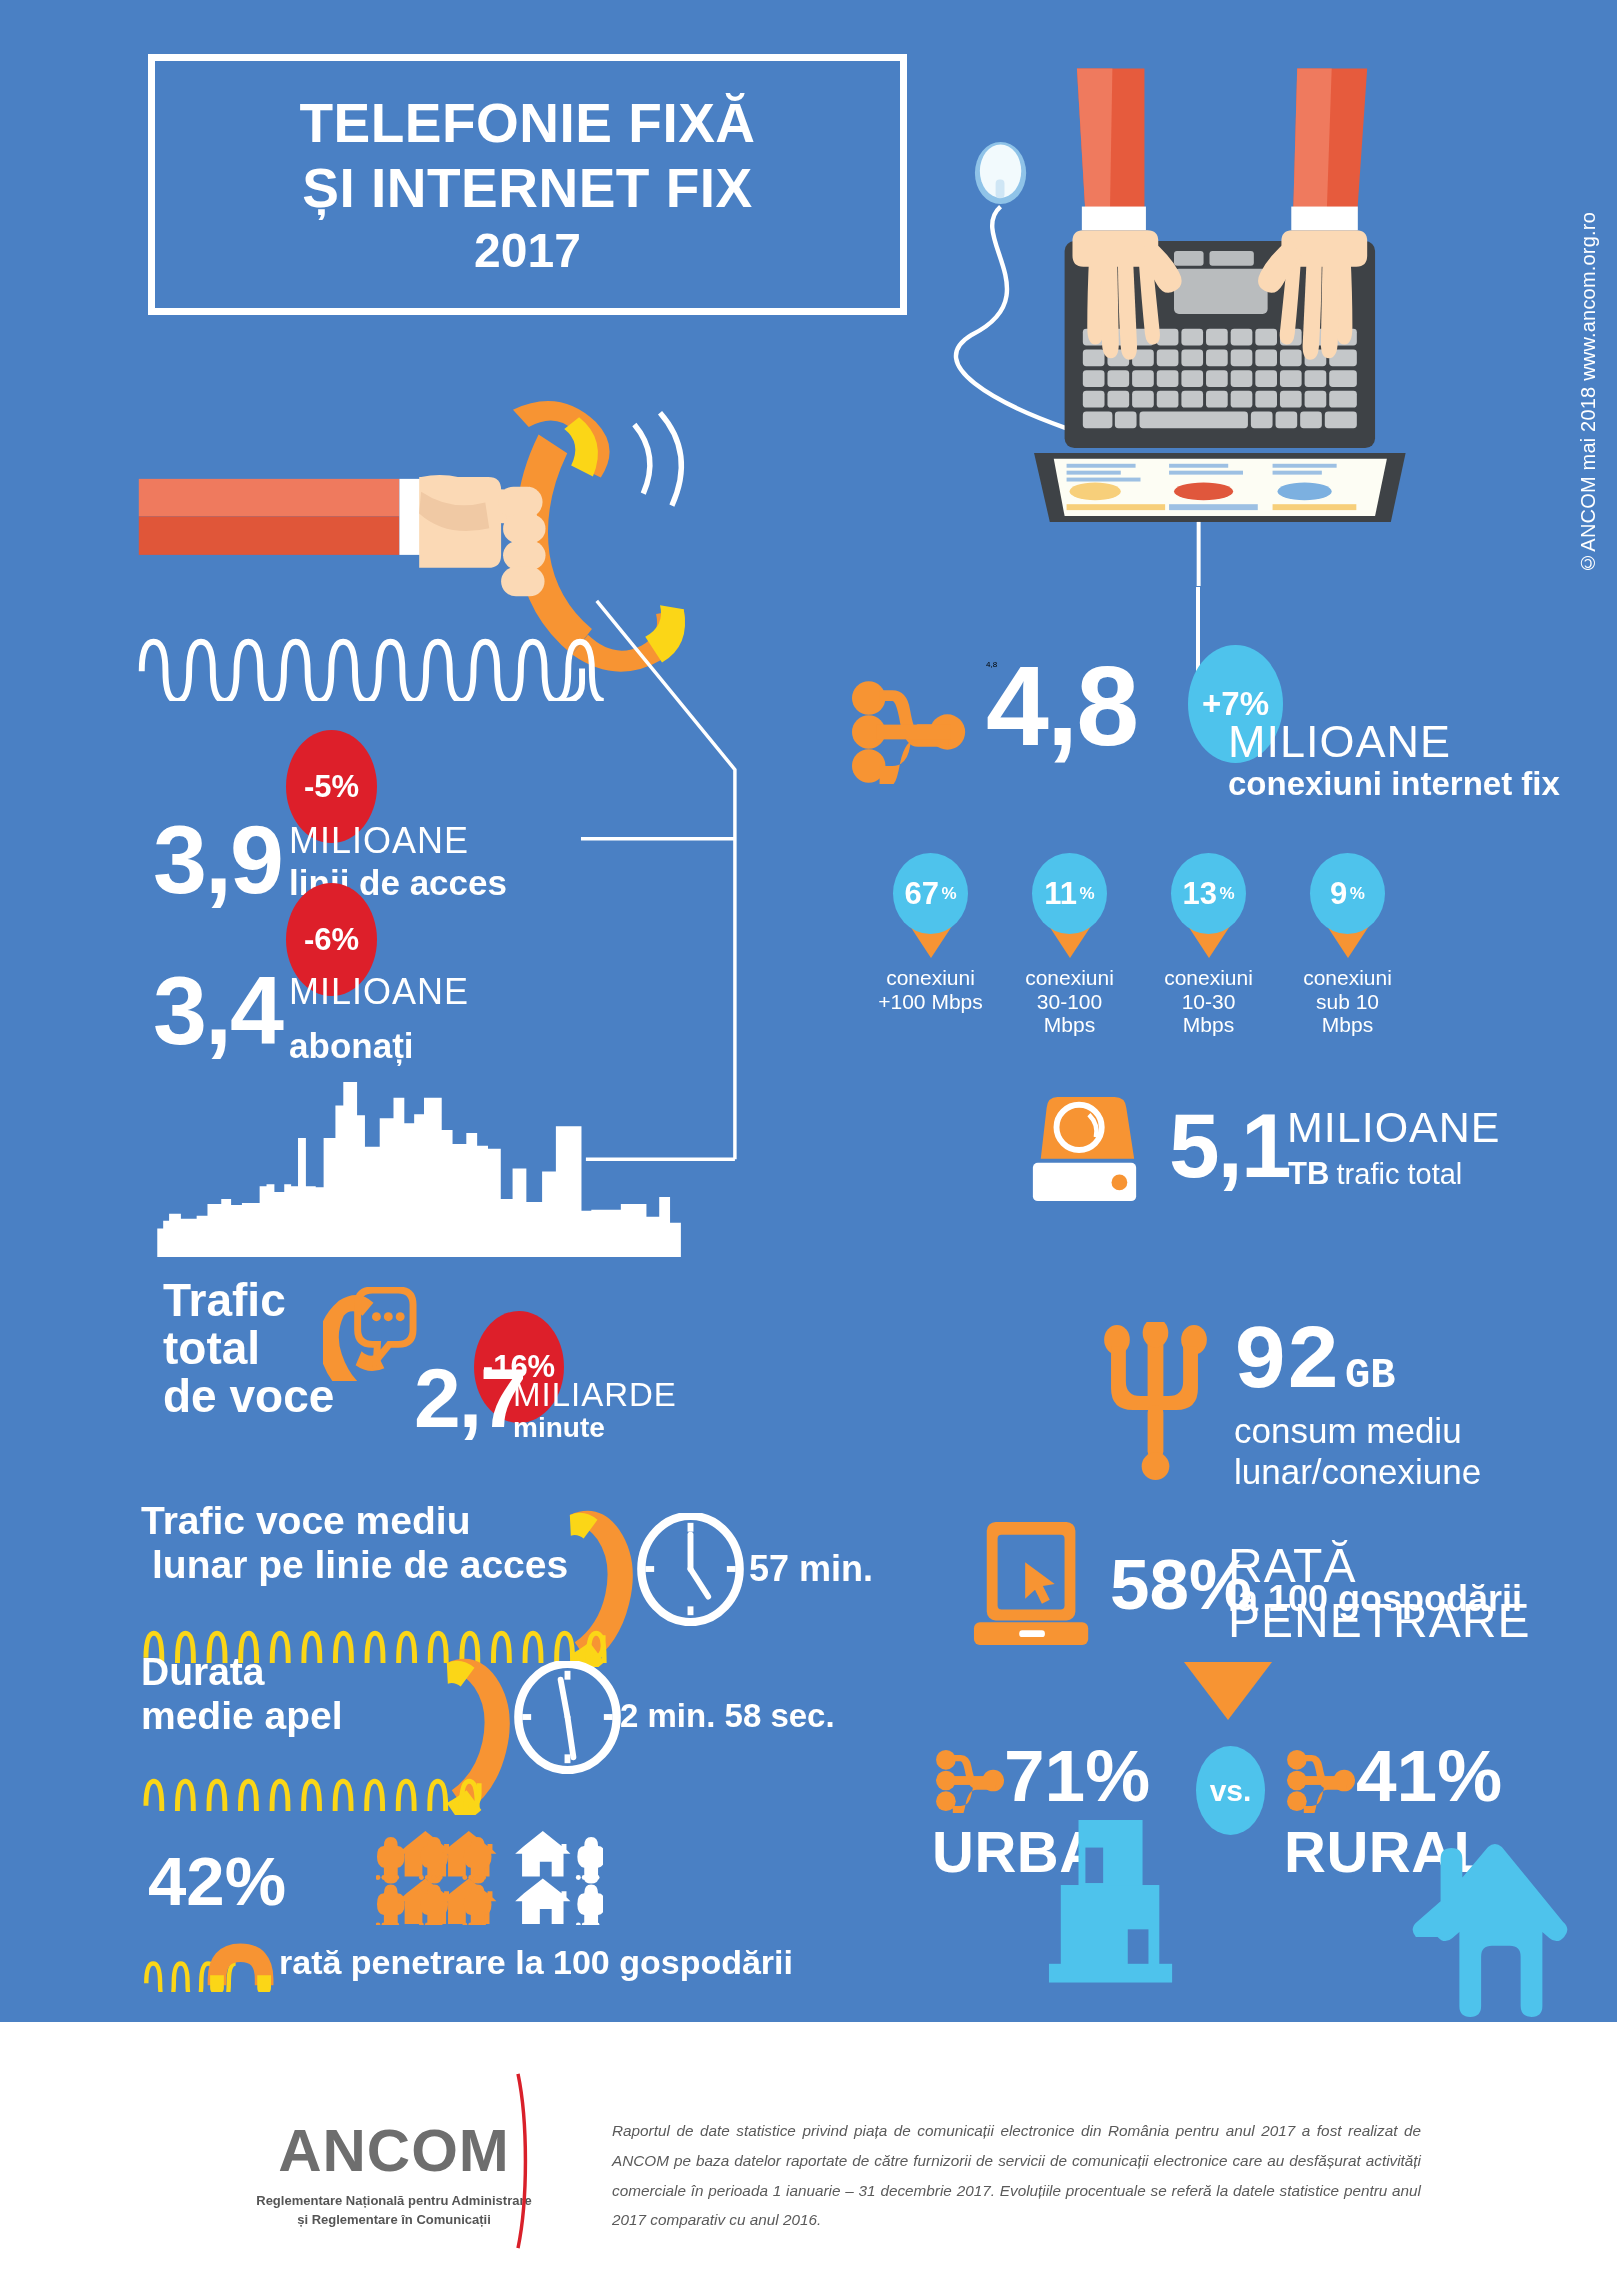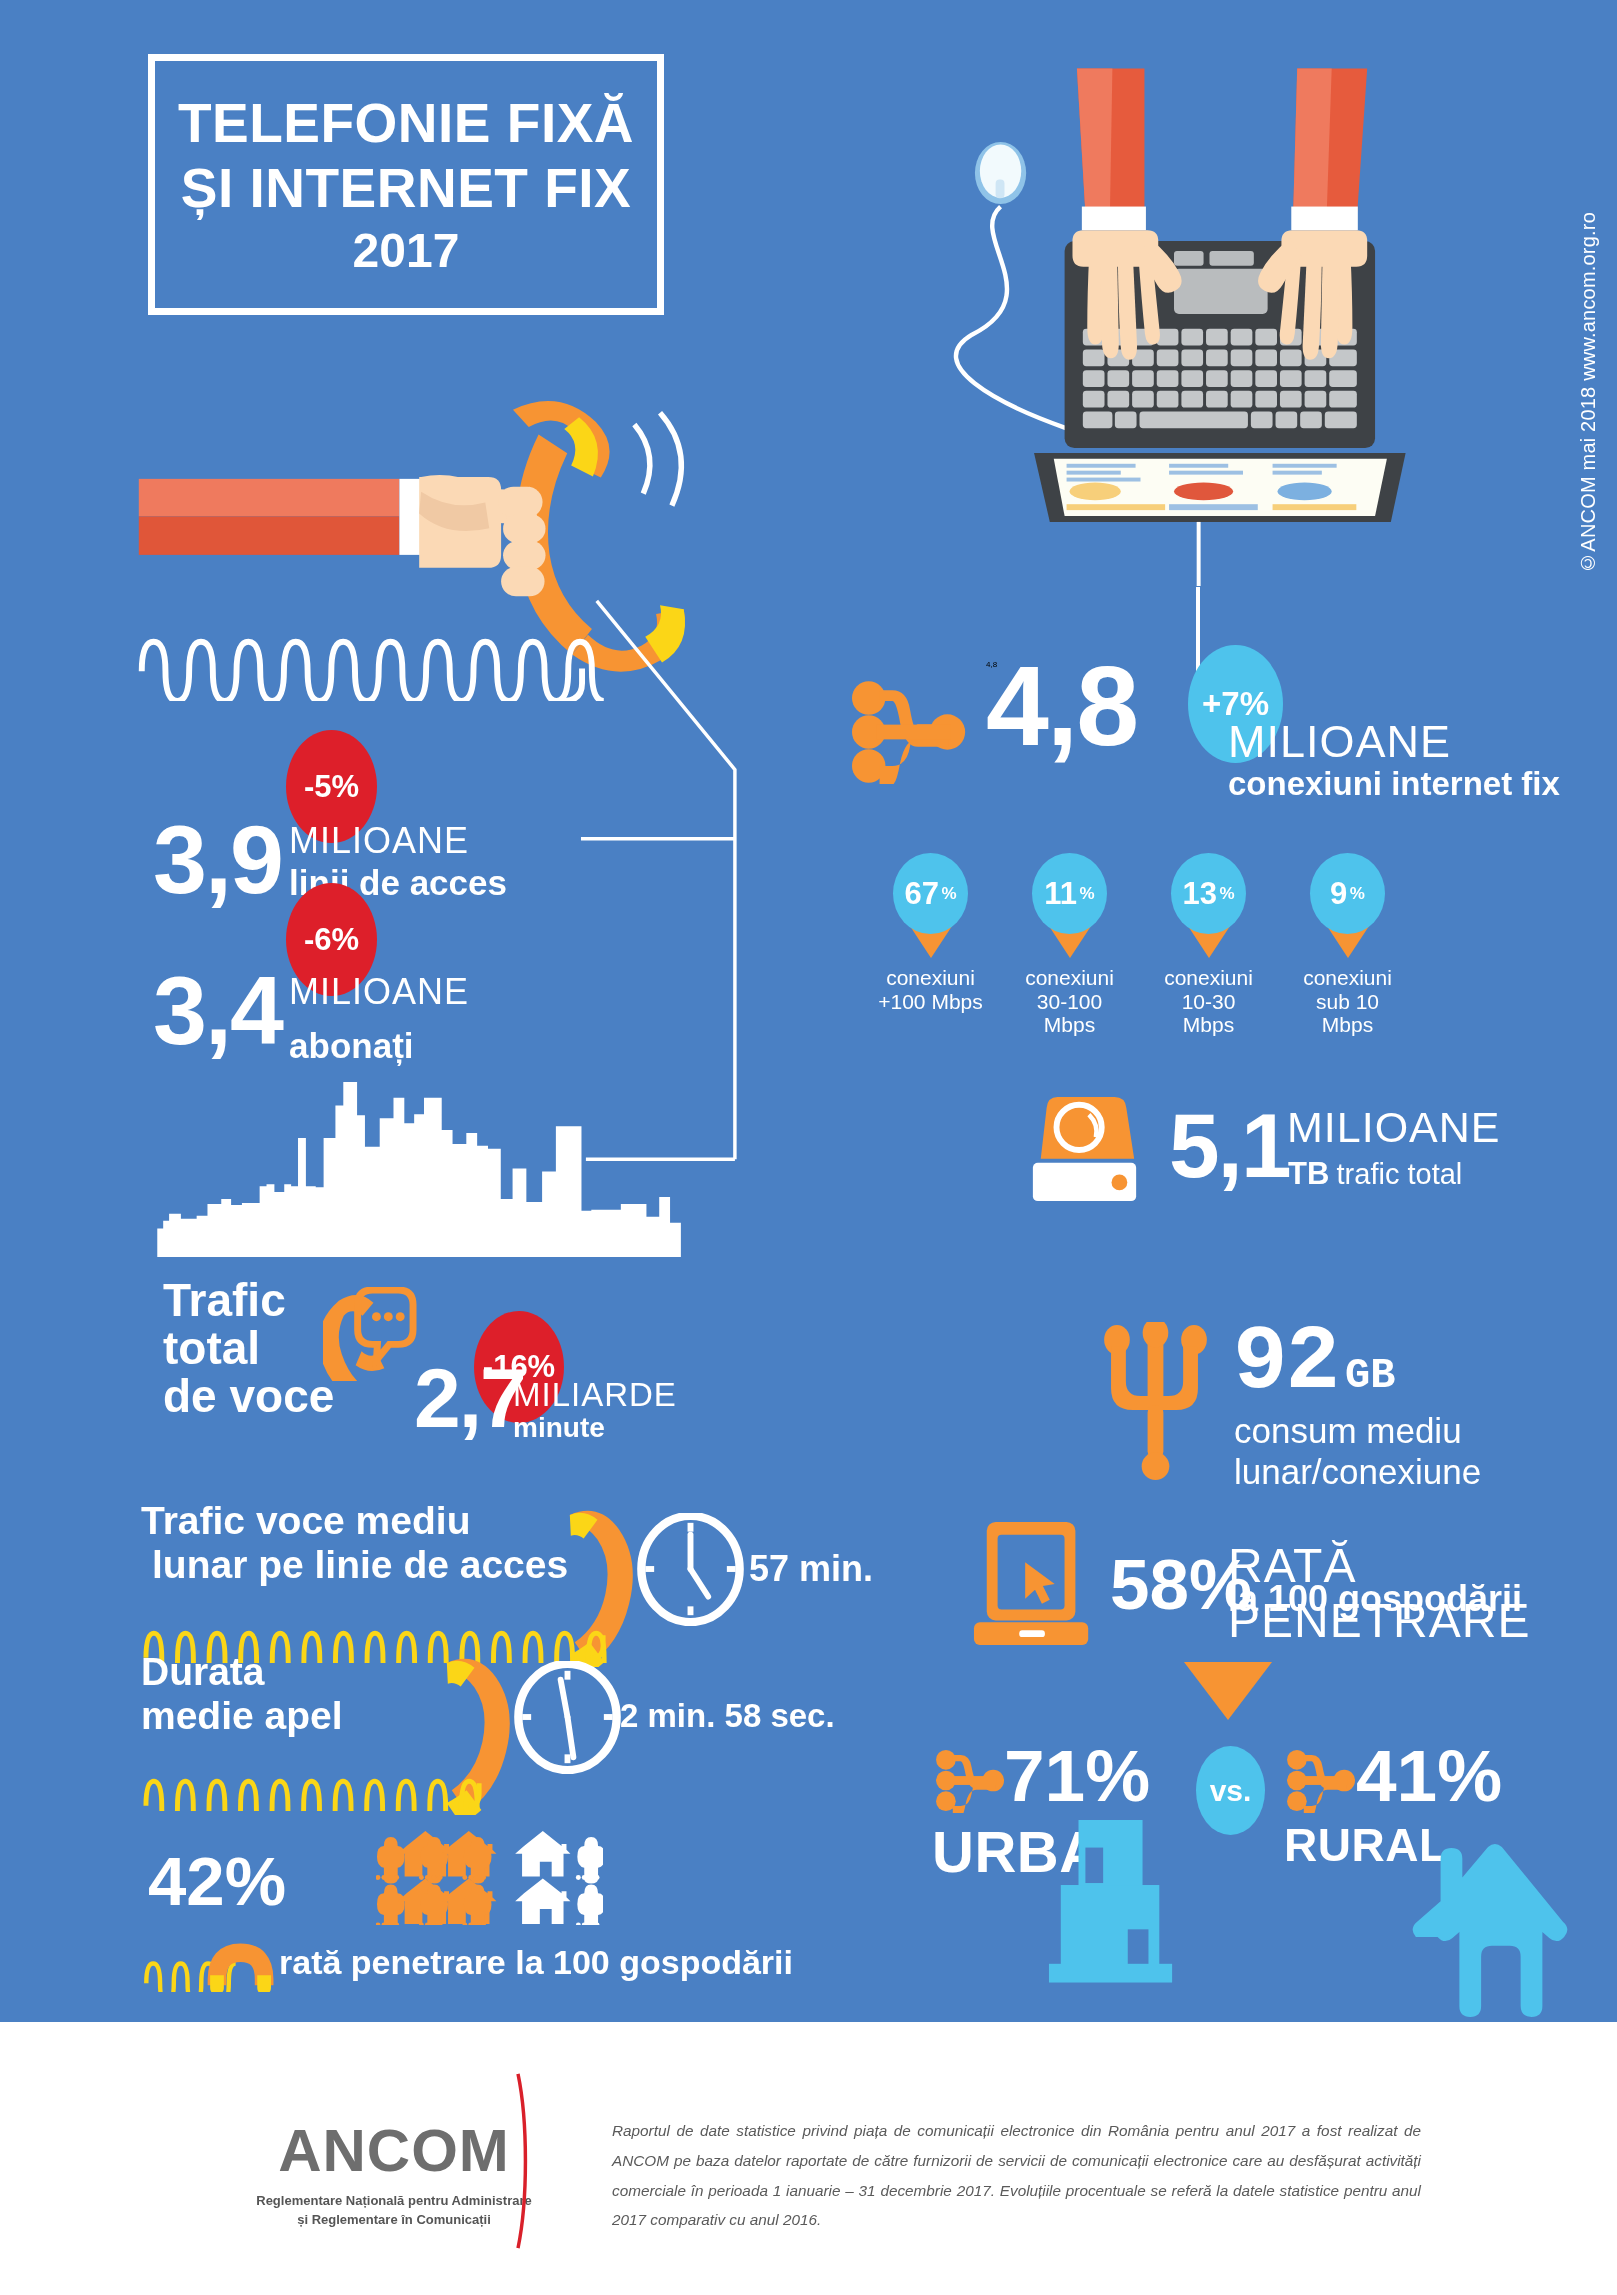--- a/index.html
+++ b/index.html
@@ -15,21 +15,21 @@
     background: #4a80c4;
   }
   .footer-white {
     position: absolute; left: 0; top: 2022px; width: 1617px; height: 273px;
     background: #ffffff;
   }
   .abs { position: absolute; }
 
   
   .title-box {
-    left: 148px; top: 54px; width: 516px; height: 261px;
+    left: 148px; top: 54px; width: 759px; height: 261px;
     border: 7px solid #ffffff;
     display: flex; flex-direction: column; align-items: center; justify-content: center;
   }
   .title-line {
     color: #ffffff; font-weight: bold; letter-spacing: 0.5px;
     font-size: 55px; line-height: 1.18; text-align: center;
     font-family: "Liberation Sans", sans-serif;
   }
   .title-year { font-size: 48px; font-weight: bold; color:#fff; margin-top: 3px;}
 
@@ -585,21 +585,21 @@
       <circle cx="22" cy="22" r="20"></circle>
         <circle cx="22" cy="64" r="20"></circle>
         <circle cx="22" cy="106" r="20"></circle>
       <circle cx="118" cy="64" r="22"></circle>
       <path d="M36 12 h 16 q 18 0 22 24 q 5 27 10 27 h 38 v 18 h -38 q -16 0 -22 -29 q -5 -27 -10 -27 h -16 z"></path>
       <path d="M36 116 h 16 q 18 0 22 -24 q 5 -27 10 -27 h 38 v 18 h -38 q -16 0 -22 29 q -5 27 -10 27 h -16 z"></path>
       <rect x="32" y="55" width="92" height="18"></rect>
     </g>
   </svg>
   <div class="abs" style="left:1356px; top:1734px; color:#fff; font-weight:bold; font-size:73px;">41%</div>
-  <div class="abs" style="left:1284px; top:1818px; color:#fff; font-weight:bold; font-size:46px; letter-spacing:0.5px;text-align:right;">RURAL</div>
+  <div class="abs" style="left:1284px; top:1818px; color:#fff; font-weight:bold; font-size:58px; letter-spacing:0.5px;text-align:right;">RURAL</div>
 
   <svg class="abs" style="left:1031px; top:1820px;" width="163" height="197" viewBox="0 0 330 400">
     <rect x="96" y="0" width="130" height="300" fill="#4ec3ec"></rect>
     <rect x="110" y="56" width="36" height="72" fill="#4a80c4"></rect>
     <rect x="60" y="132" width="200" height="170" fill="#4ec3ec"></rect>
     <rect x="196" y="222" width="42" height="72" fill="#4a80c4"></rect>
     <rect x="36" y="292" width="250" height="38" fill="#4ec3ec"></rect>
   </svg>
 
   <svg class="abs" style="left:1406px; top:1840px;" width="168" height="178" viewBox="0 0 340 360">

